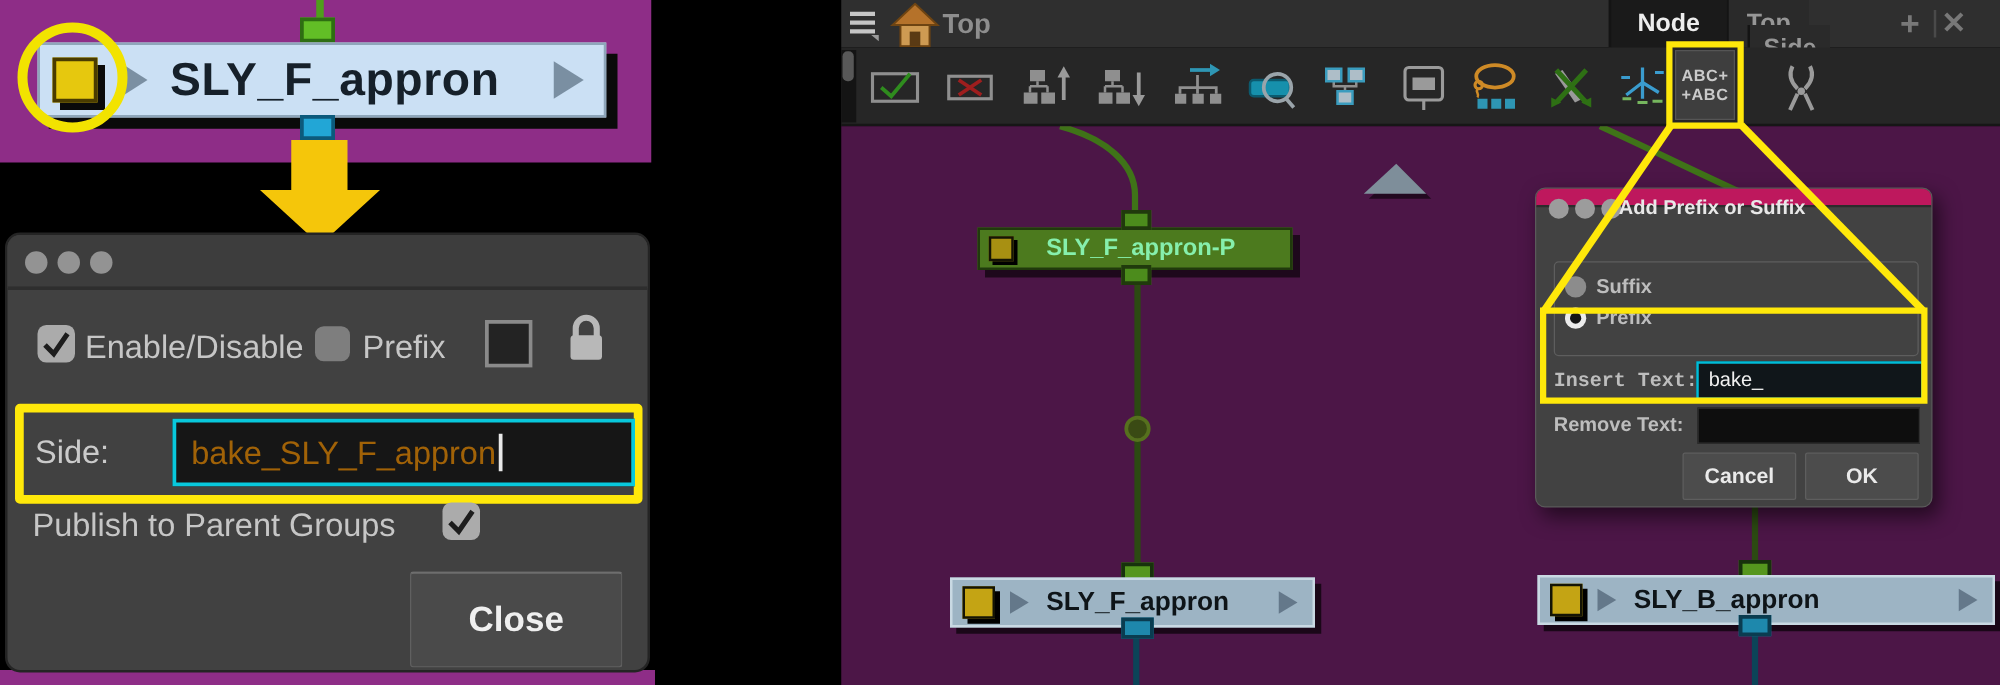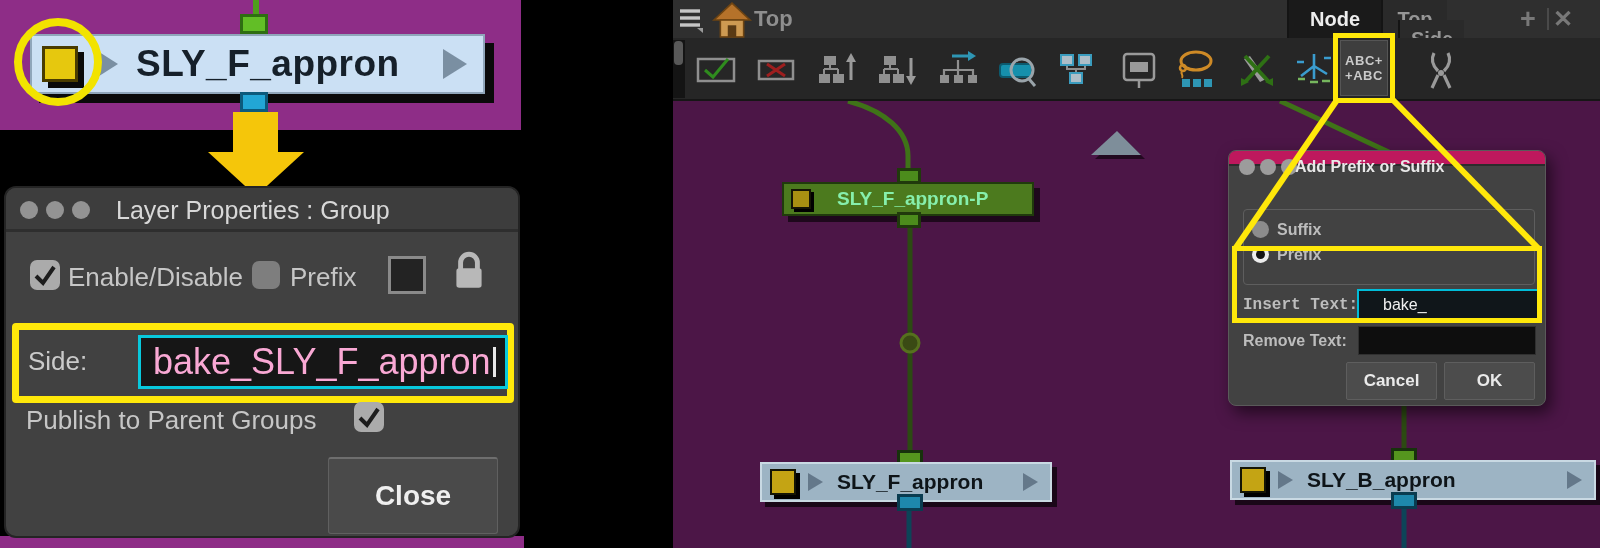--- a/index.html
+++ b/index.html
@@ -37,21 +37,21 @@
   .mac-dot { position:absolute; width:18px; height:18px; border-radius:50%; background:#939393; top:13px; }
   #layer-title { position:absolute; left:110px; top:0; line-height:44px; font-size:25px; color:#D8D8D8; }
   .chk { position:absolute; border-radius:7px; }
   .chk.on { background:#ABABAB; }
   .chk.off { background:#7E7E7E; }
   .lp-label { position:absolute; font-size:26px; color:#C6C6C6; }
   #lp-swatch { position:absolute; left:382px; top:68px; width:38px; height:38px; background:#232323; border:3px solid #8A8A8A; }
   #lp-yellow-box { position:absolute; left:6px; top:135px; width:502px; height:80px; border:7px solid #FFE80A; border-radius:4px; }
   #lp-name-input { position:absolute; left:132px; top:147px; width:370px; height:54px; background:#161616;
                    border:3px solid #08C8DC; display:flex; align-items:center; padding-left:12px; }
-  #lp-name-input .val { font-size:36px; color:#f9a8d4; }
+  #lp-name-input .val { font-size:26px; color:#a16207; }
   .caret { display:inline-block; width:3px; height:30px; background:#E8E8E8; margin-left:2px; vertical-align:middle; }
   #lp-close { position:absolute; left:322px; top:269px; width:170px; height:77px; background:#4A4A4A;
               border:1px solid #606060; border-top:2px solid #6E6E6E; border-radius:3px;
               font-size:28px; font-weight:600; color:#EFEFEF; font-family:"Liberation Sans",sans-serif; }
 
   
   #menubar { left:673px; top:0; width:927px; height:38px; background:#2F2F2F; }
   #toolbar { left:673px; top:38px; width:927px; height:63px; background:#262626; border-bottom:2px solid #161616; }
   #canvas  { left:673px; top:101px; width:927px; height:447px; background:#4C1647; }
 
@@ -96,21 +96,21 @@
                    border-bottom:2px solid #2C2C2C; border-radius:7px 7px 0 0; }
   .mac-dot.sm { width:16px; height:16px; top:8px; background:#9C9C9C; }
   #pd-title { position:absolute; left:66px; top:0; line-height:32px; font-size:16px; font-weight:bold; color:#E8E8E8; }
   #pd-groupbox { position:absolute; left:14px; top:58px; width:292px; height:76px; border:1px solid #5E5E5E; border-radius:4px; }
   .radio { position:absolute; width:17px; height:17px; border-radius:50%; }
   .radio.off { background:#8C8C8C; }
   .radio.on  { background:#ECECEC; }
   .radio.on::after { content:""; position:absolute; left:4px; top:4px; width:9px; height:9px; border-radius:50%; background:#151515; }
   .pd-label { position:absolute; font-size:16px; font-weight:bold; color:#BDBDBD; }
   #pd-insert-input { position:absolute; left:128px; top:138px; width:182px; height:31px; background:#10161A;
-                     border:2px solid #00BCD8; display:flex; align-items:center; padding-left:24px; }
+                     border:2px solid #00BCD8; display:flex; align-items:center; padding-left:8px; }
   #pd-insert-input .val { font-size:16px; color:#F0F0F0; }
   #pd-remove-input { position:absolute; left:129px; top:175px; width:178px; height:29px; background:#0E0E0E; border:1px solid #303030; }
   .pd-btn { position:absolute; top:211px; width:91px; height:38px; background:#4C4C4C; border:1px solid #5E5E5E;
             border-radius:2px; font-size:17px; font-weight:bold; color:#EAEAEA; font-family:"Liberation Sans",sans-serif; }
   #pd-yellow-rect { left:1232px; top:246px; width:310px; height:77px; border:5px solid #FFE80A; }
 
   svg { display:block; }
 </style>
 </head>
 <body>
@@ -135,21 +135,20 @@
     <polygon points="33,0 78,0 78,40 104,40 56,84 8,40 33,40" fill="#F5C60A"></polygon>
   </svg>
 
   <div id="purple-strip-bl" class="abs"></div>
 
   <div id="layer-dialog" class="abs">
     <div id="layer-title-bar">
       <div class="mac-dot" style="left:14px"></div>
       <div class="mac-dot" style="left:40px"></div>
       <div class="mac-dot" style="left:66px"></div>
-      <div id="layer-title">Layer Properties : Group</div>
     </div>
 
     <div class="chk on" style="left:24px; top:72px; width:30px; height:30px;">
       <svg viewBox="0 0 30 30" width="30" height="30">
           <path d="M6,16 L13,23 L24,7" stroke="#1d1d1d" stroke-width="4" fill="none"></path>
         </svg>
     </div>
     <div class="lp-label" style="left:62px; top:74px;">Enable/Disable</div>
     <div class="chk off" style="left:246px; top:73px; width:28px; height:28px;"></div>
     <div class="lp-label" style="left:284px; top:74px;">Prefix</div>

